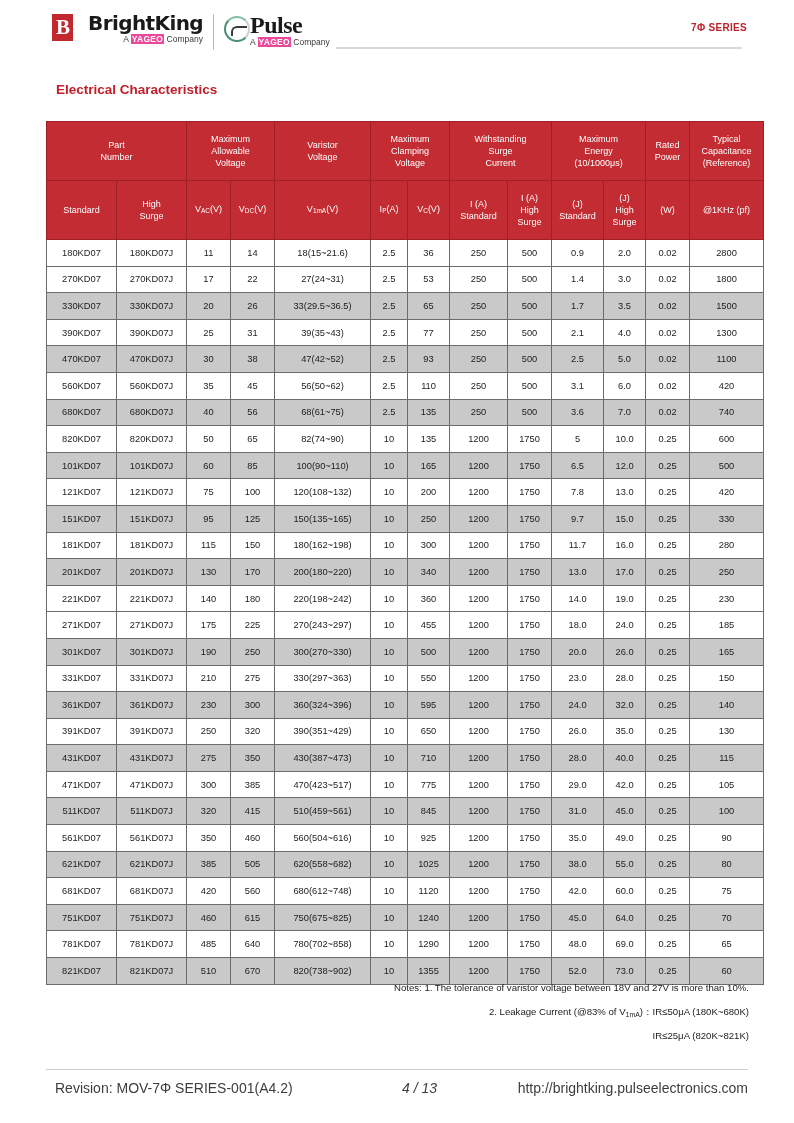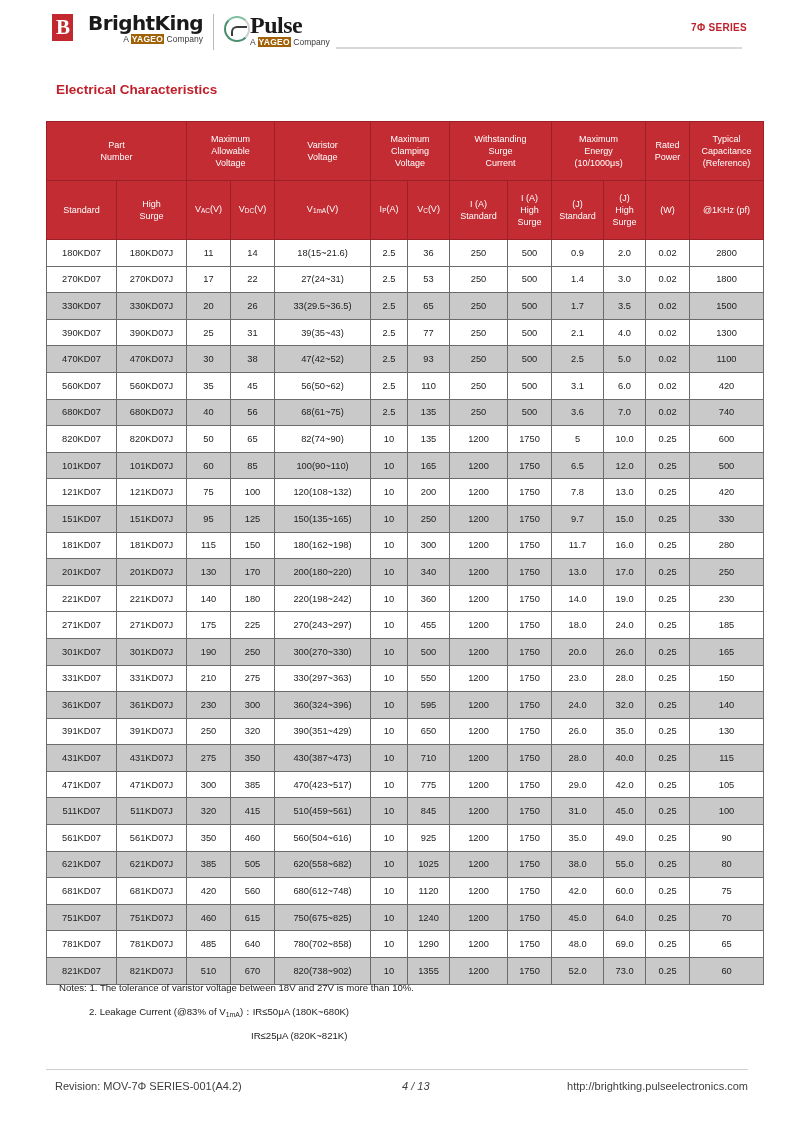--- a/index.html
+++ b/index.html
@@ -62,21 +62,21 @@
   }
   .bk-sub {
     font-size: 8.5px;
     text-align: right;
     margin-top: 2px;
     color: #3a3a3a;
     white-space: nowrap;
   }
   .yageo-word {
     font-weight: bold;
-    background: #a16207;
+    background: #ec4899;
     color: #ffffff;
     padding: 0 1px;
     letter-spacing: 0.3px;
     font-size: 8.5px;
   }
   .logo-divider {
     width: 1px;
     height: 36px;
     background: #b8b8b8;
     margin: 0 10px;
@@ -206,41 +206,42 @@
 
   
   .notes {
     position: absolute;
     left: 59px;
     top: 982px;
     width: 690px;
     font-size: 9.6px;
     color: #1c1c1c;
     line-height: 1.2;
+    text-align: right;
   }
   .note-line { margin-bottom: 12px; }
   .note-indent-1 { padding-left: 30px; }
   .note-indent-2 { padding-left: 192px; }
 
   
   .footer-rule {
     position: absolute;
     left: 46px;
     top: 1069px;
     width: 702px;
     height: 1px;
     background: #cfcfcf;
   }
   .footer {
     position: absolute;
     left: 46px;
     top: 1080px;
     width: 702px;
     height: 16px;
-    font-size: 11px;
+    font-size: 14px;
     color: #3d3d3d;
   }
   .footer .rev { position: absolute; left: 9px; top: 0; }
   .footer .pg  { position: absolute; left: 356px; top: 0; font-style: italic; }
   .footer .url { position: absolute; right: 0; top: 0; text-align: right; }
 </style>
 </head>
 <body>
 
 <div class="page-header">

